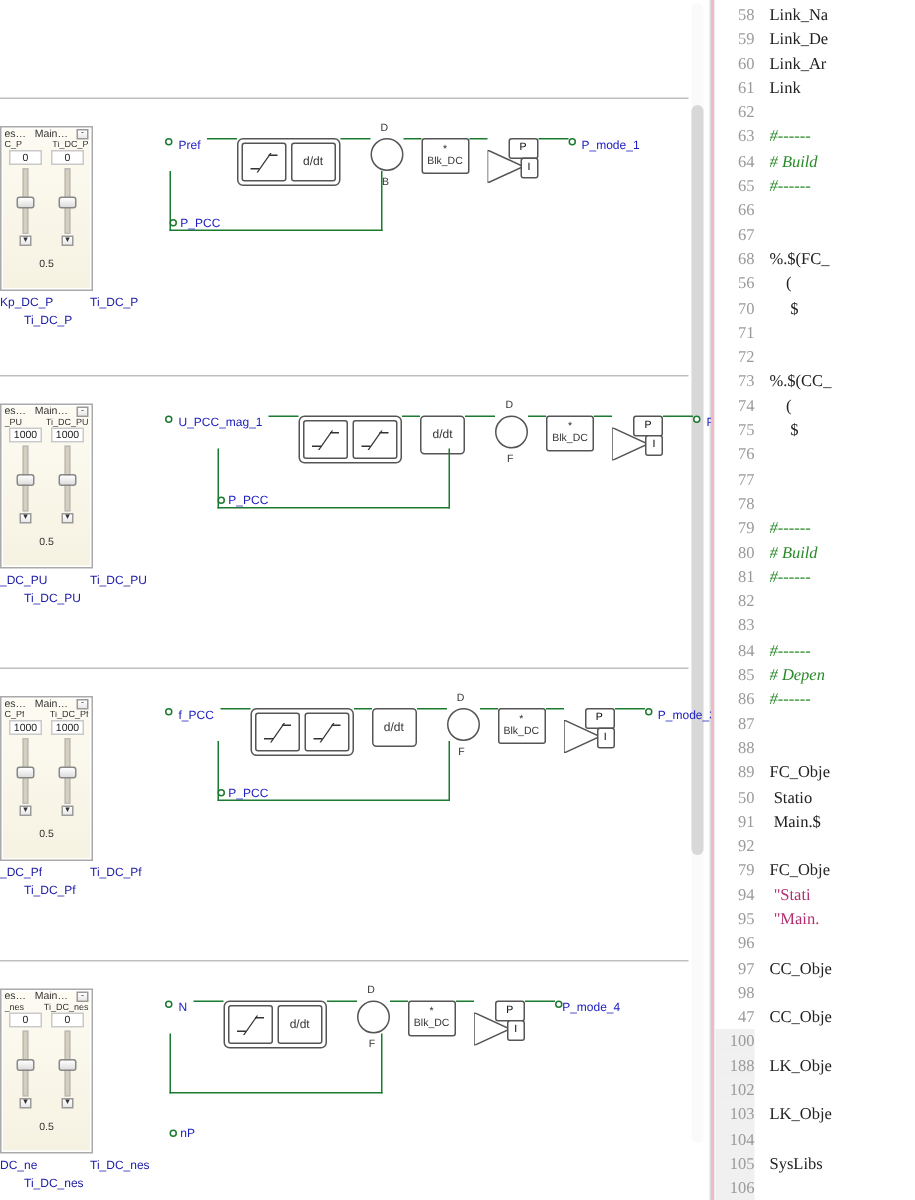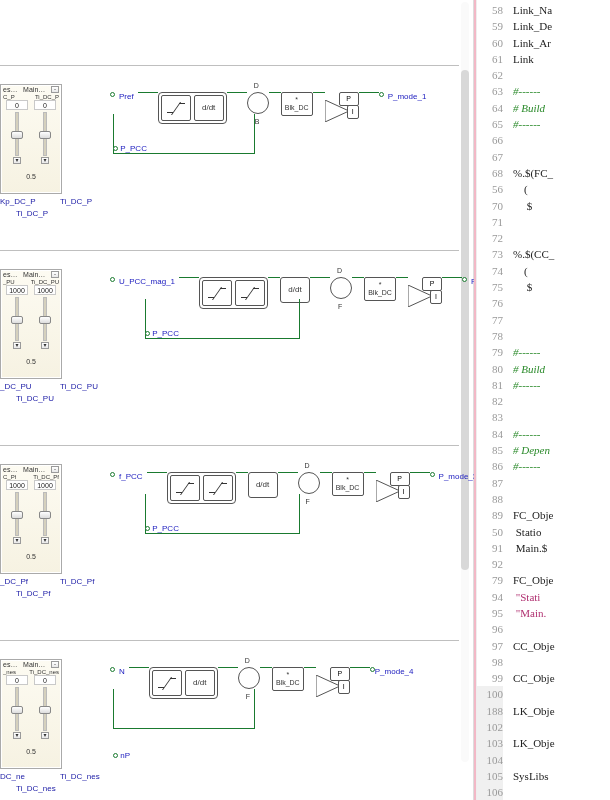--- a/index.html
+++ b/index.html
@@ -719,21 +719,21 @@
         <div>89</div>
         <div>50</div>
         <div>91</div>
         <div>92</div>
         <div>79</div>
         <div>94</div>
         <div>95</div>
         <div>96</div>
         <div>97</div>
         <div>98</div>
-        <div>99</div>
+        <div>47</div>
         <div class="hl">100</div>
         <div class="hl">188</div>
         <div class="hl">102</div>
         <div class="hl">103</div>
         <div class="hl">104</div>
         <div class="hl">105</div>
         <div class="hl">106</div>
       </div>
     <div class="code" id="code"><div>Link_Na</div><div>Link_De</div><div>Link_Ar</div><div>Link</div><div></div><div><span class="c-comment">#------</span></div><div><span class="c-comment"># Build</span></div><div><span class="c-comment">#------</span></div><div></div><div></div><div>%.$(FC_</div><div>    (</div><div>     $</div><div></div><div></div><div>%.$(CC_</div><div>    (</div><div>     $</div><div></div><div></div><div></div><div><span class="c-comment">#------</span></div><div><span class="c-comment"># Build</span></div><div><span class="c-comment">#------</span></div><div></div><div></div><div><span class="c-comment">#------</span></div><div><span class="c-comment"># Depen</span></div><div><span class="c-comment">#------</span></div><div></div><div></div><div>FC_Obje</div><div> Statio</div><div> Main.$</div><div></div><div>FC_Obje</div><div><span class="c-str"> "Stati</span></div><div><span class="c-str"> "Main.</span></div><div></div><div>CC_Obje</div><div></div><div>CC_Obje</div><div></div><div>LK_Obje</div><div></div><div>LK_Obje</div><div></div><div>SysLibs</div><div></div></div>
   </div>

